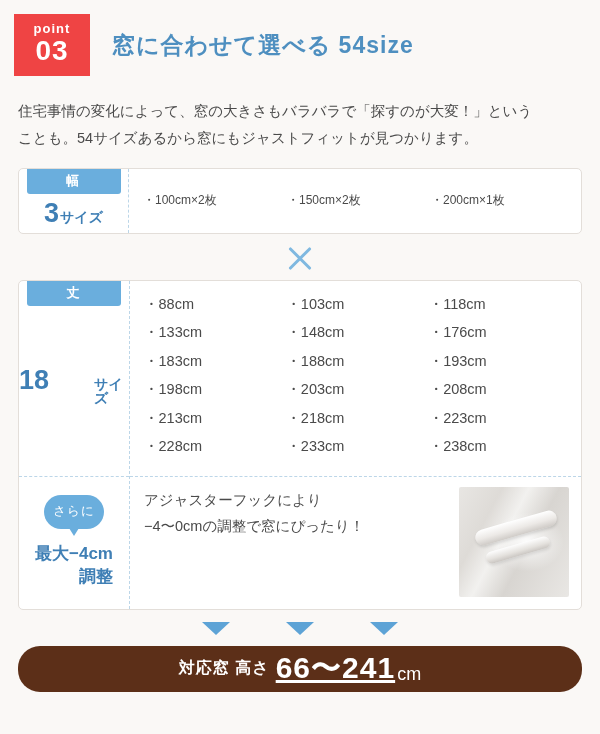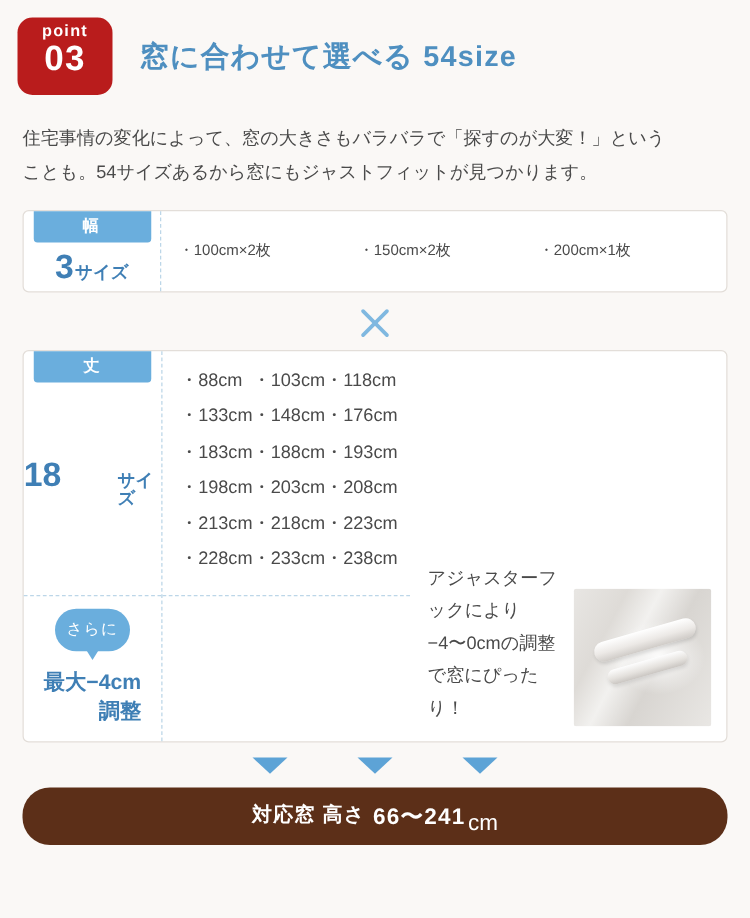--- a/index.html
+++ b/index.html
@@ -23,27 +23,27 @@
 
   
   .header {
     display: flex;
     align-items: stretch;
     padding: 14px 0 0 14px;
   }
   .point-badge {
     width: 76px;
     min-height: 62px;
-    background: #b91c1c;
+    background: #ef4444;
     color: #ffffff;
-    border-radius: 12px;
-    display: flex;
-    flex-direction: column;
-    align-items: center;
-    justify-content: flex-start;
+    border-radius: 0;
+    display: flex;
+    flex-direction: column;
+    align-items: center;
+    justify-content: center;
     padding: 4px 0 6px 0;
     box-sizing: border-box;
   }
   .point-badge .word {
     font-size: 13px;
     letter-spacing: 1px;
     font-weight: bold;
     line-height: 1.1;
   }
   .point-badge .num {
@@ -186,21 +186,21 @@
     justify-content: flex-start;
   }
   .length-left-top .label-value {
     margin-top: auto;
     margin-bottom: auto;
     gap: 44px;
   }
   .length-right {
     flex: 1;
     display: flex;
-    flex-direction: row;
+    flex-direction: column;
   }
   .length-grid {
     height: 196px;
     box-sizing: border-box;
     padding: 14px 10px 10px 14px;
     border-bottom: 1px dashed #bcd6e8;
     display: grid;
     grid-template-columns: 1fr 1fr 1fr;
     grid-auto-rows: 1fr;
     font-size: 14.5px;
@@ -246,21 +246,21 @@
     margin-top: 14px;
     text-align: right;
     color: #3f7fb5;
     font-weight: bold;
     font-size: 17px;
     line-height: 1.35;
   }
   .adj-right {
     flex: 1;
     display: flex;
-    align-items: flex-end;
+    align-items: flex-start;
     padding: 10px 12px 12px 14px;
     box-sizing: border-box;
   }
   .adj-text {
     flex: 1;
     font-size: 14.5px;
     line-height: 1.8;
     color: #4a4a4a;
   }
   .adj-photo {
@@ -327,24 +327,25 @@
     align-items: center;
     justify-content: center;
     color: #ffffff;
   }
   .banner .b-label {
     font-size: 16px;
     font-weight: bold;
     letter-spacing: 1px;
   }
   .banner .b-value {
-    font-size: 18px;
+    font-size: 30px;
     font-weight: bold;
     margin-left: 6px;
     letter-spacing: 1px;
+    text-decoration: underline;
   }
   .banner .b-unit {
     font-size: 18px;
     margin-left: 2px;
     align-self: flex-end;
     padding-bottom: 7px;
   }
 </style>
 </head>
 <body>

